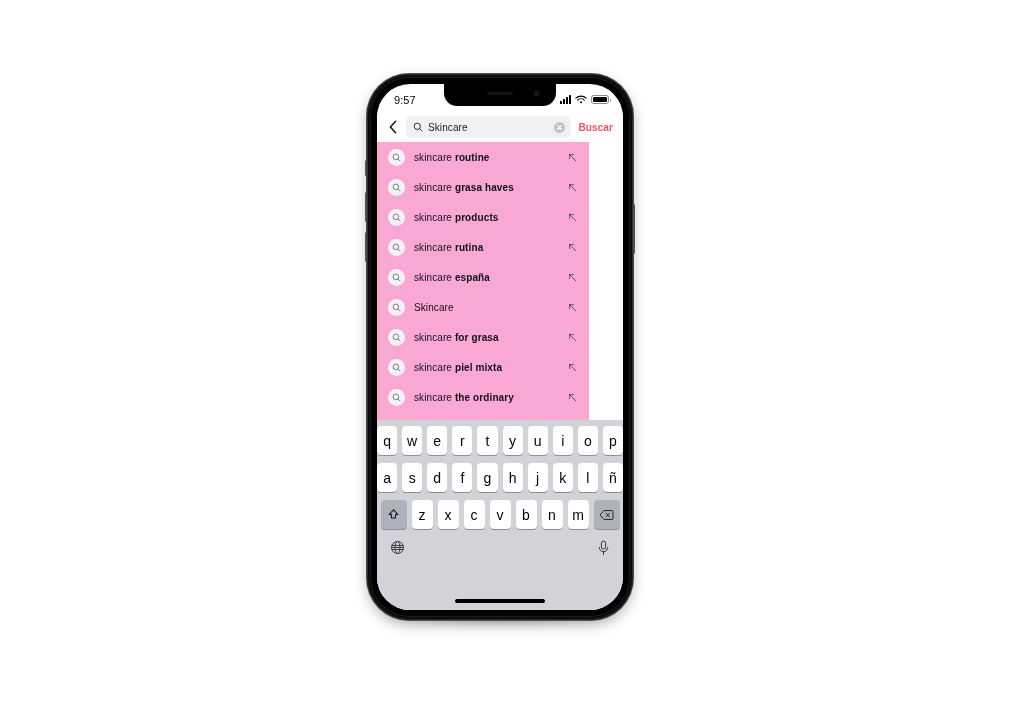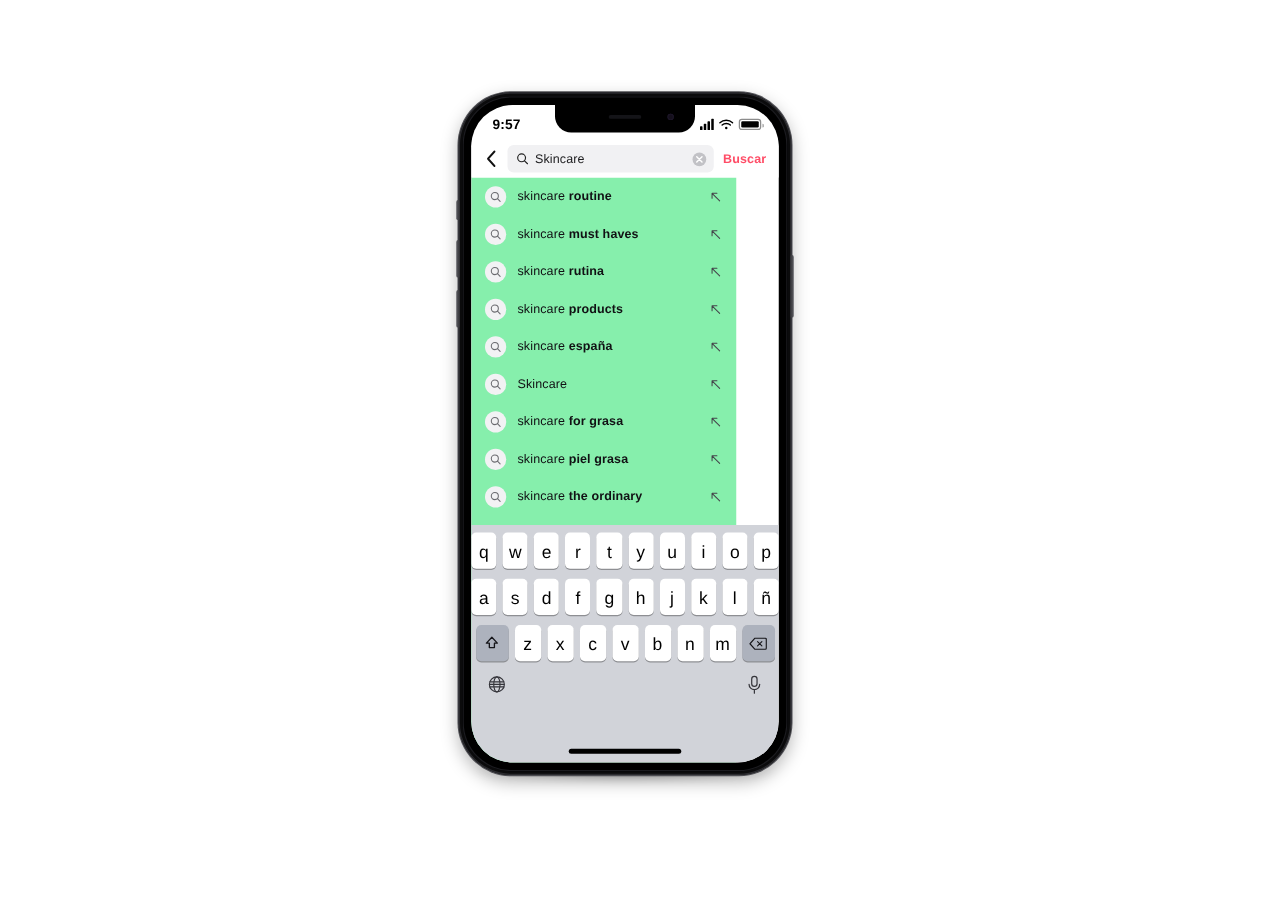--- a/index.html
+++ b/index.html
@@ -61,21 +61,21 @@
     width: 5px; height: 5px; border-radius: 50%;
     background: #15101c; box-shadow: inset 0 0 1px #3a2d55;
   }
 
   
   .statusbar {
     position: absolute; top: 0; left: 0; width: 246px; height: 26px;
     display: flex; align-items: center; justify-content: space-between;
     padding: 5px 14px 0 17px; z-index: 20;
   }
-  .status-time { font-size: 11px; font-weight: 700; color: #000; letter-spacing: .1px; }
+  .status-time { font-size: 11px; font-weight: 400; color: #000; letter-spacing: .1px; }
   .status-right { display: flex; align-items: center; gap: 4px; }
   .bars { display: flex; align-items: flex-end; gap: 1px; height: 9px; }
   .bars i { display: block; width: 2px; background: #000; border-radius: .5px; }
   .bars i:nth-child(1){ height: 3px; }
   .bars i:nth-child(2){ height: 5px; }
   .bars i:nth-child(3){ height: 7px; }
   .bars i:nth-child(4){ height: 9px; }
   .batt {
     width: 18px; height: 9px; border: 1px solid rgba(0,0,0,.45);
     border-radius: 2.5px; position: relative; padding: 1px;
@@ -108,21 +108,21 @@
     cursor: pointer;
   }
   .search-action {
     flex: 0 0 auto; font-size: 10px; font-weight: 700; color: #ff4d67;
     cursor: pointer; letter-spacing: .1px;
   }
 
   
   .suggestions {
     position: absolute; top: 58px; left: 0; width: 212px; bottom: 0;
-    background: #86efac; overflow: hidden; z-index: 10;
+    background: #f9a8d4; overflow: hidden; z-index: 10;
   }
   .sug-row {
     height: 30px; display: flex; align-items: center; gap: 9px;
     padding: 0 12px 0 11px; cursor: pointer;
   }
   .sug-circle {
     width: 17px; height: 17px; border-radius: 50%; background: #f2f2f4;
     display: flex; align-items: center; justify-content: center; flex: 0 0 auto;
   }
   .sug-text {
@@ -259,21 +259,36 @@
           </span>
         </div>
 
         <div class="sug-row">
           <span class="sug-circle">
             <svg width="9" height="9" viewBox="0 0 14 14">
                 <circle cx="6" cy="6" r="4.4" stroke="#6b6b70" stroke-width="1.3" fill="none"></circle>
                 <path d="M9.3 9.3 12.6 12.6" stroke="#6b6b70" stroke-width="1.3" stroke-linecap="round"></path>
               </svg>
           </span>
-          <span class="sug-text">skincare <b>must haves</b></span>
+          <span class="sug-text">skincare <b>grasa haves</b></span>
+          <span class="sug-arrow">
+            <svg width="9" height="9" viewBox="0 0 12 12">
+                <path d="M10.3 10.3 2.2 2.2M2.2 2.2h5.2M2.2 2.2v5.2" stroke="#44444a" stroke-width="1.1" fill="none" stroke-linecap="round" stroke-linejoin="round"></path>
+              </svg>
+          </span>
+        </div>
+
+        <div class="sug-row">
+          <span class="sug-circle">
+            <svg width="9" height="9" viewBox="0 0 14 14">
+                <circle cx="6" cy="6" r="4.4" stroke="#6b6b70" stroke-width="1.3" fill="none"></circle>
+                <path d="M9.3 9.3 12.6 12.6" stroke="#6b6b70" stroke-width="1.3" stroke-linecap="round"></path>
+              </svg>
+          </span>
+          <span class="sug-text">skincare <b>products</b></span>
           <span class="sug-arrow">
             <svg width="9" height="9" viewBox="0 0 12 12">
                 <path d="M10.3 10.3 2.2 2.2M2.2 2.2h5.2M2.2 2.2v5.2" stroke="#44444a" stroke-width="1.1" fill="none" stroke-linecap="round" stroke-linejoin="round"></path>
               </svg>
           </span>
         </div>
 
         <div class="sug-row">
           <span class="sug-circle">
             <svg width="9" height="9" viewBox="0 0 14 14">
@@ -289,35 +304,20 @@
           </span>
         </div>
 
         <div class="sug-row">
           <span class="sug-circle">
             <svg width="9" height="9" viewBox="0 0 14 14">
                 <circle cx="6" cy="6" r="4.4" stroke="#6b6b70" stroke-width="1.3" fill="none"></circle>
                 <path d="M9.3 9.3 12.6 12.6" stroke="#6b6b70" stroke-width="1.3" stroke-linecap="round"></path>
               </svg>
           </span>
-          <span class="sug-text">skincare <b>products</b></span>
-          <span class="sug-arrow">
-            <svg width="9" height="9" viewBox="0 0 12 12">
-                <path d="M10.3 10.3 2.2 2.2M2.2 2.2h5.2M2.2 2.2v5.2" stroke="#44444a" stroke-width="1.1" fill="none" stroke-linecap="round" stroke-linejoin="round"></path>
-              </svg>
-          </span>
-        </div>
-
-        <div class="sug-row">
-          <span class="sug-circle">
-            <svg width="9" height="9" viewBox="0 0 14 14">
-                <circle cx="6" cy="6" r="4.4" stroke="#6b6b70" stroke-width="1.3" fill="none"></circle>
-                <path d="M9.3 9.3 12.6 12.6" stroke="#6b6b70" stroke-width="1.3" stroke-linecap="round"></path>
-              </svg>
-          </span>
           <span class="sug-text">skincare <b>españa</b></span>
           <span class="sug-arrow">
             <svg width="9" height="9" viewBox="0 0 12 12">
                 <path d="M10.3 10.3 2.2 2.2M2.2 2.2h5.2M2.2 2.2v5.2" stroke="#44444a" stroke-width="1.1" fill="none" stroke-linecap="round" stroke-linejoin="round"></path>
               </svg>
           </span>
         </div>
 
         <div class="sug-row">
           <span class="sug-circle">
@@ -350,21 +350,21 @@
         </div>
 
 
         <div class="sug-row">
           <span class="sug-circle">
             <svg width="9" height="9" viewBox="0 0 14 14">
                 <circle cx="6" cy="6" r="4.4" stroke="#6b6b70" stroke-width="1.3" fill="none"></circle>
                 <path d="M9.3 9.3 12.6 12.6" stroke="#6b6b70" stroke-width="1.3" stroke-linecap="round"></path>
               </svg>
           </span>
-          <span class="sug-text">skincare <b>piel grasa</b></span>
+          <span class="sug-text">skincare <b>piel mixta</b></span>
           <span class="sug-arrow">
             <svg width="9" height="9" viewBox="0 0 12 12">
                 <path d="M10.3 10.3 2.2 2.2M2.2 2.2h5.2M2.2 2.2v5.2" stroke="#44444a" stroke-width="1.1" fill="none" stroke-linecap="round" stroke-linejoin="round"></path>
               </svg>
           </span>
         </div>
 
         <div class="sug-row">
           <span class="sug-circle">
             <svg width="9" height="9" viewBox="0 0 14 14">

